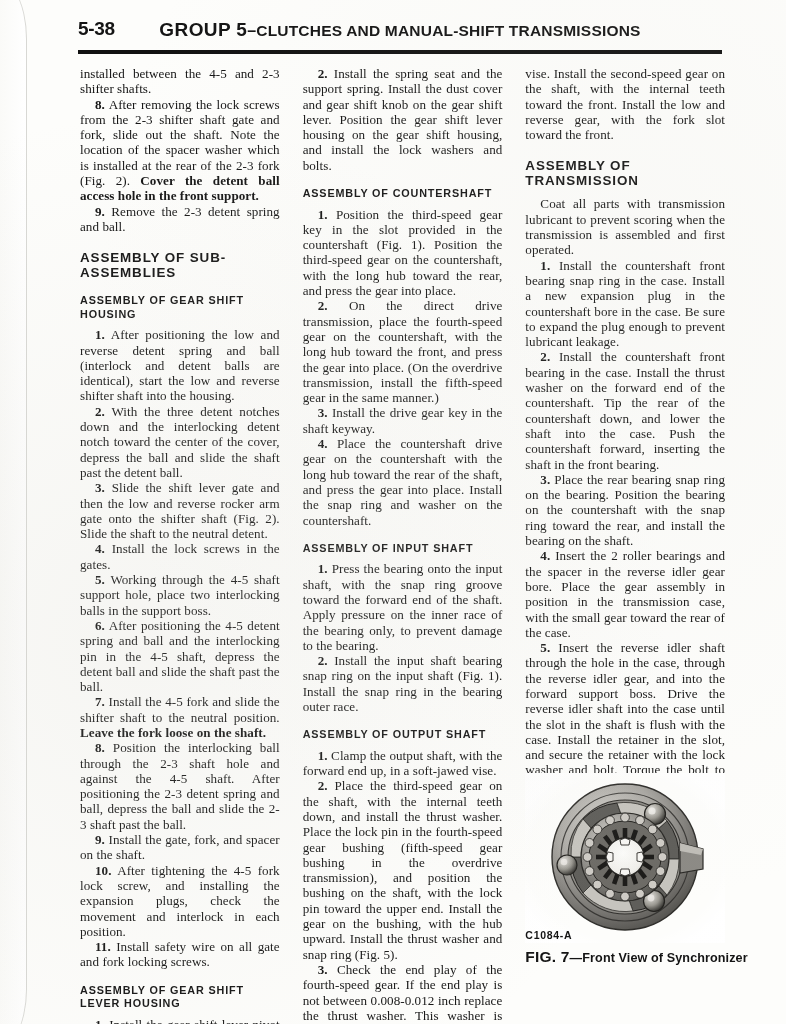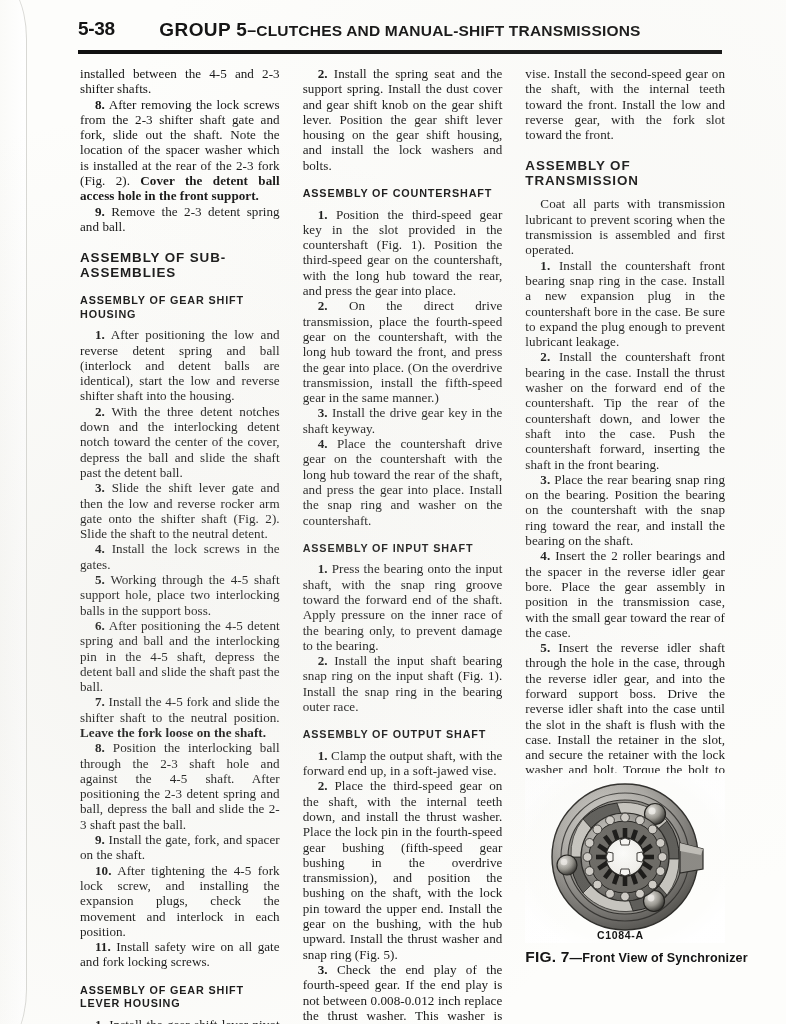--- a/index.html
+++ b/index.html
@@ -151,21 +151,21 @@
     width: 200px;
     height: 170px;
     overflow: hidden;
   }
   .fig-image svg { display: block; }
   .fig-code {
     font-family: "Liberation Sans", sans-serif;
     font-weight: bold;
     font-size: 10.5px;
     letter-spacing: 0.7px;
-    text-align: center;
+    text-align: left;
     margin-top: -14px;
     margin-right: 10px;
     position: relative;
     z-index: 3;
   }
   .fig-caption {
     font-family: "Liberation Sans", sans-serif;
     font-weight: bold;
     margin-top: 8px;
     white-space: nowrap;

